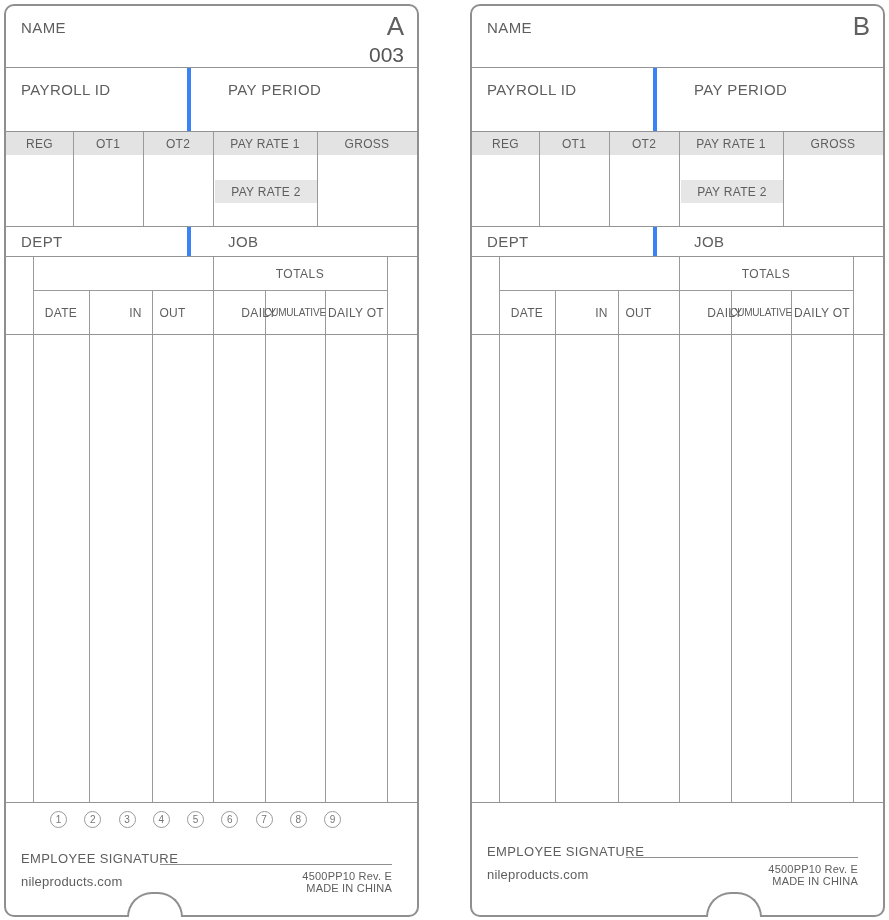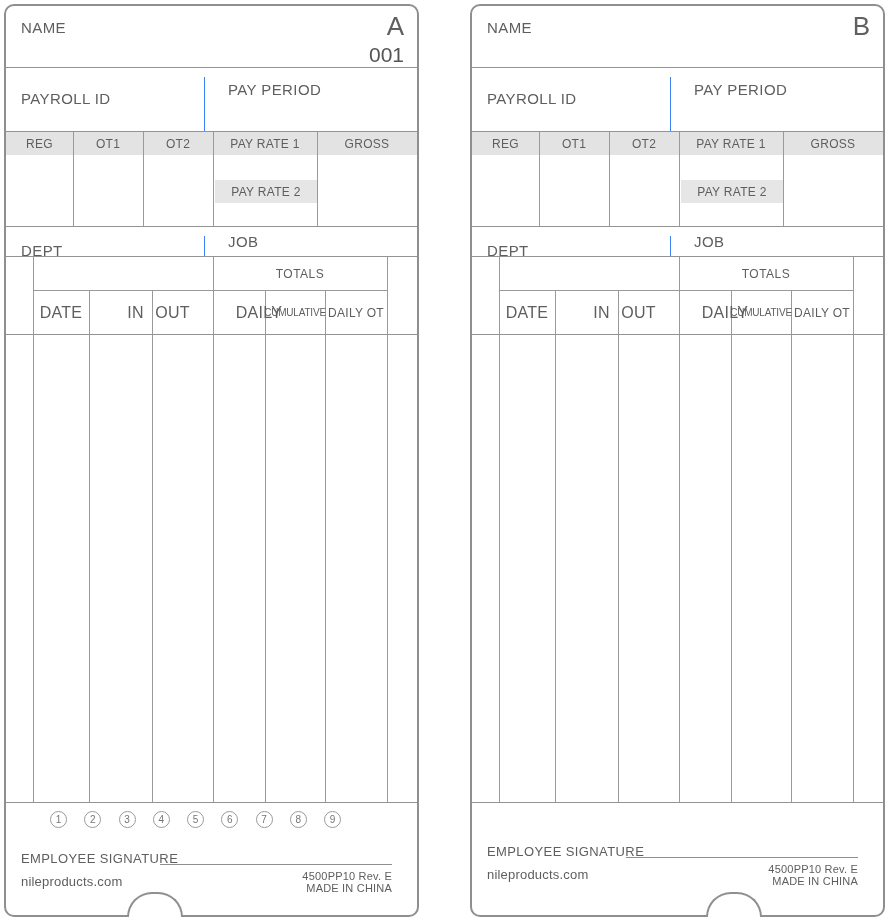--- a/index.html
+++ b/index.html
@@ -24,21 +24,21 @@
 
   
   .sec-name { top:0; height:62px; }
   .name-lbl { position:absolute; left:15px; top:13px; }
   .corner { position:absolute; right:13px; top:6px; text-align:right; line-height:1.1; }
   .side-letter { font-size:26px; color:#606060; }
   .card-number { font-size:21px; color:#555; margin-top:2px; }
 
   
   .sec-id { top:62px; height:64px; }
-  .half-left { position:absolute; left:0; top:9px; bottom:0; width:199px; border-right:1px solid #3b82f6; }
+  .half-left { position:absolute; left:0; top:0; bottom:0; width:185px; border-right:4px solid #3b82f6; }
   .pad-lbl { position:absolute; left:15px; top:13px; }
 
   
   .sec-rates { top:126px; height:95px; }
   .band { position:absolute; left:0; top:0; height:23px; width:411px; display:flex; }
   .band-cell {
     background:#e3e3e3; font-size:12px; letter-spacing:.3px;
     display:flex; align-items:center; justify-content:center; height:23px;
   }
   .vl { position:absolute; top:0; bottom:0; width:1px; background:#9a9a9a; }
@@ -51,21 +51,21 @@
   
   .sec-dept { top:221px; height:30px; }
   .dept-lbl { position:absolute; left:15px; top:6px; }
 
   
   .sec-thead { top:251px; height:78px; }
   .thead-split { position:absolute; left:27px; width:354px; top:33px; height:1px; background:#9a9a9a; }
   .totals-lbl { position:absolute; left:207px; width:174px; top:0; height:33px;
     display:flex; align-items:center; justify-content:center; font-size:12px; letter-spacing:.5px; }
   .colhead { position:absolute; top:33px; height:45px;
-    display:flex; align-items:center; justify-content:center; font-size:16px; letter-spacing:.3px; }
+    display:flex; align-items:center; justify-content:center; font-size:12px; letter-spacing:.3px; }
   .ch-date { left:27px;  width:56px; }
   .ch-in   { left:98px;  width:63px; }
   .ch-out  { left:136px; width:61px; }
   .ch-daily{ left:207px; width:52px;padding-left:40px; }
   .ch-cum  { left:259px; width:60px; font-size:10px; letter-spacing:-.2px; }
   .ch-dot  { left:319px; width:62px; font-size:12px; }
   .vl-lower { top:33px; }
 
   
   .sec-tbody { top:329px; height:468px; }
@@ -95,21 +95,21 @@
 </style>
 </head>
 <body>
 
 <div class="card card-a">
 
   <div class="sec sec-name b-bottom">
     <span class="lbl name-lbl">NAME</span>
     <div class="corner">
       <div class="side-letter">A</div>
-      <div class="card-number">001</div>
+      <div class="card-number">003</div>
     </div>
   </div>
 
   <div class="sec sec-id b-bottom">
     <div class="half-left">
       <span class="lbl pad-lbl">PAYROLL ID</span>
     </div>
     <span class="lbl pad-lbl" style="left:222px;">PAY PERIOD</span>
   </div>
 

